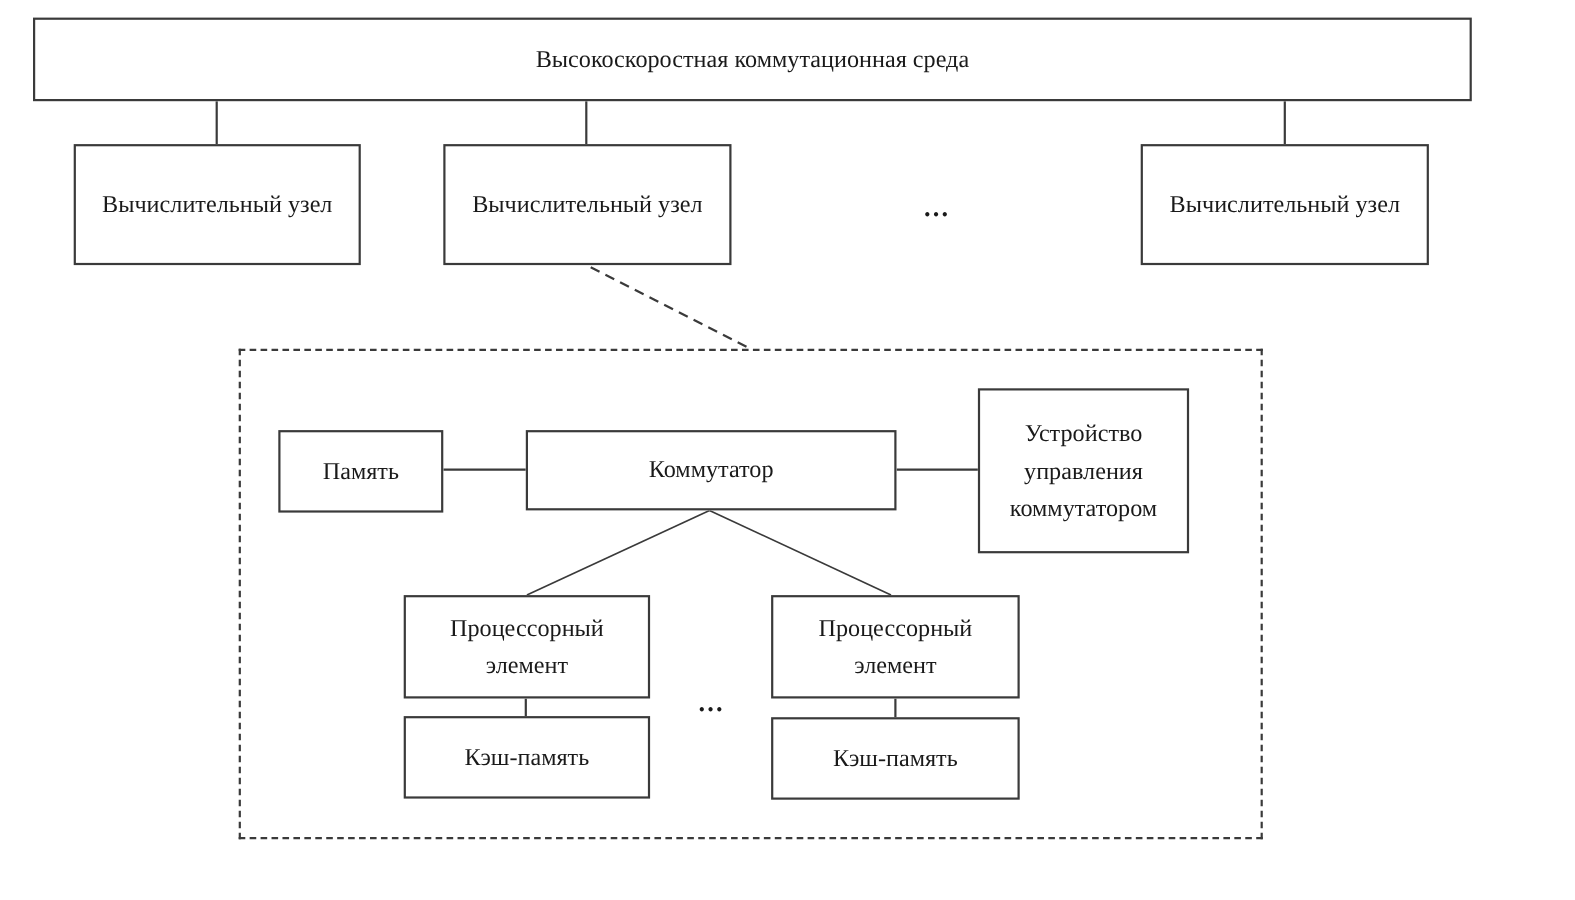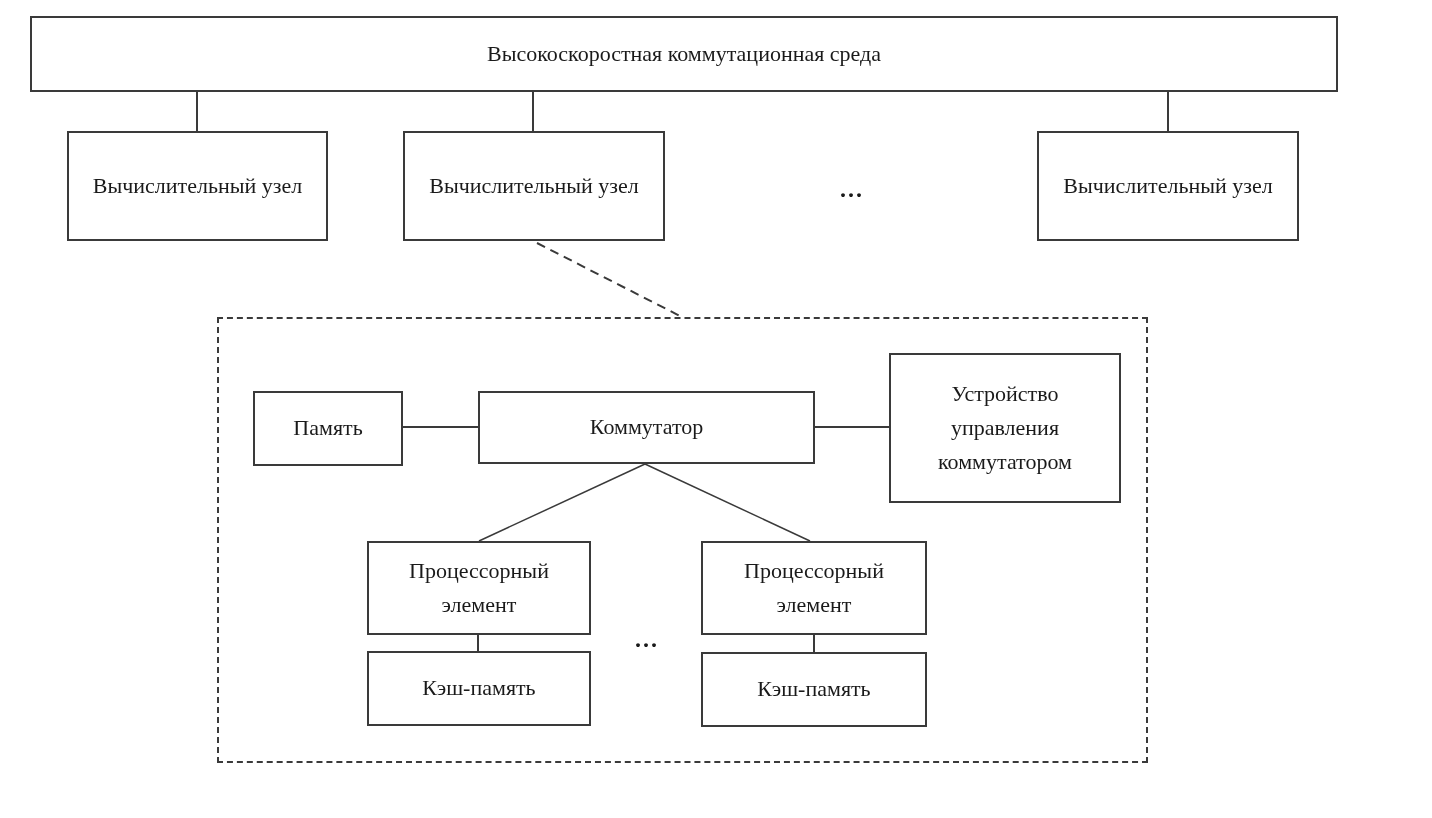--- a/index.html
+++ b/index.html
@@ -54,21 +54,21 @@
     letter-spacing: 2px;
     color: #1a1a1a;
   }
   
   .top-box        { left: 30px;   top: 16px;  width: 1308px; height: 76px; }
   .node-1         { left: 67px;   top: 131px; width: 261px;  height: 110px; }
   .node-2         { left: 403px;  top: 131px; width: 262px;  height: 110px; }
   .node-3         { left: 1037px; top: 131px; width: 262px;  height: 110px; }
   .memory-box     { left: 253px;  top: 391px; width: 150px;  height: 75px; }
   .switch-box     { left: 478px;  top: 391px; width: 337px;  height: 73px; }
-  .controller-box { left: 889px;  top: 353px; width: 232px;  height: 150px; justify-content: flex-end; }
+  .controller-box { left: 889px;  top: 353px; width: 192px;  height: 150px; justify-content: flex-end; }
   .pe-1           { left: 367px;  top: 541px; width: 224px;  height: 94px; }
   .pe-2           { left: 701px;  top: 541px; width: 226px;  height: 94px; }
   .cache-1        { left: 367px;  top: 651px; width: 224px;  height: 75px; }
   .cache-2        { left: 701px;  top: 652px; width: 226px;  height: 75px; }
   .nodes-ellipsis { left: 832px;  top: 176px; width: 40px;  text-align: center; }
   .pe-ellipsis    { left: 627px;  top: 626px; width: 40px;  text-align: center; }
 </style>
 </head>
 <body>
 

